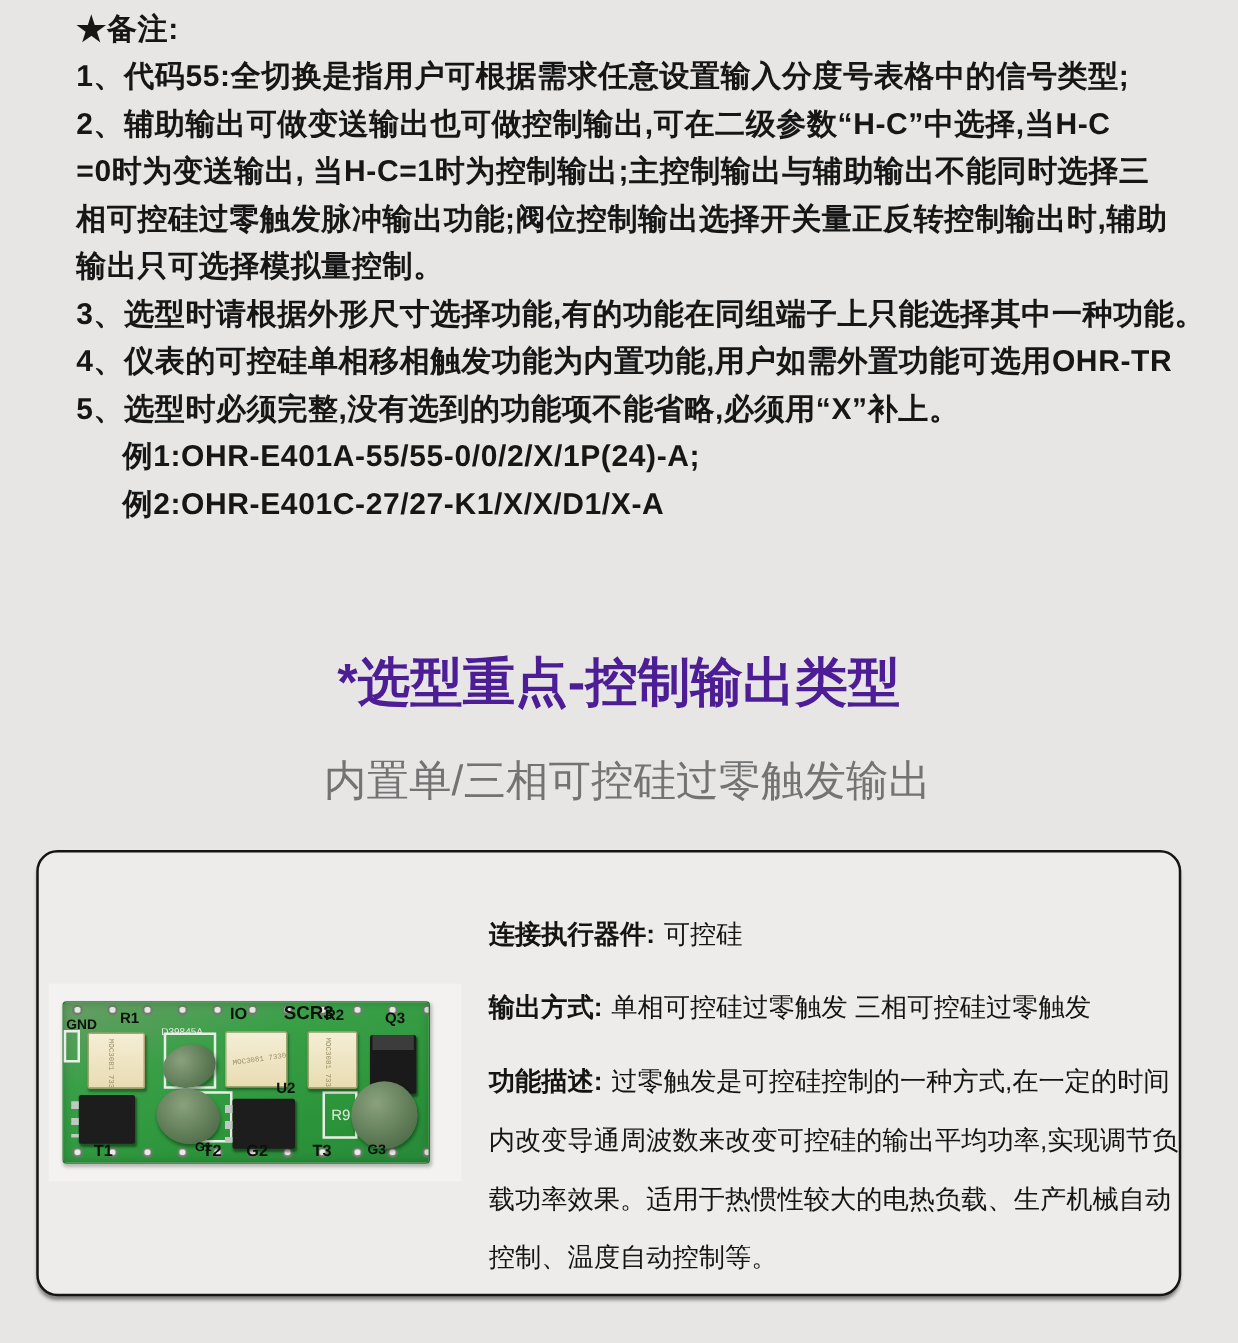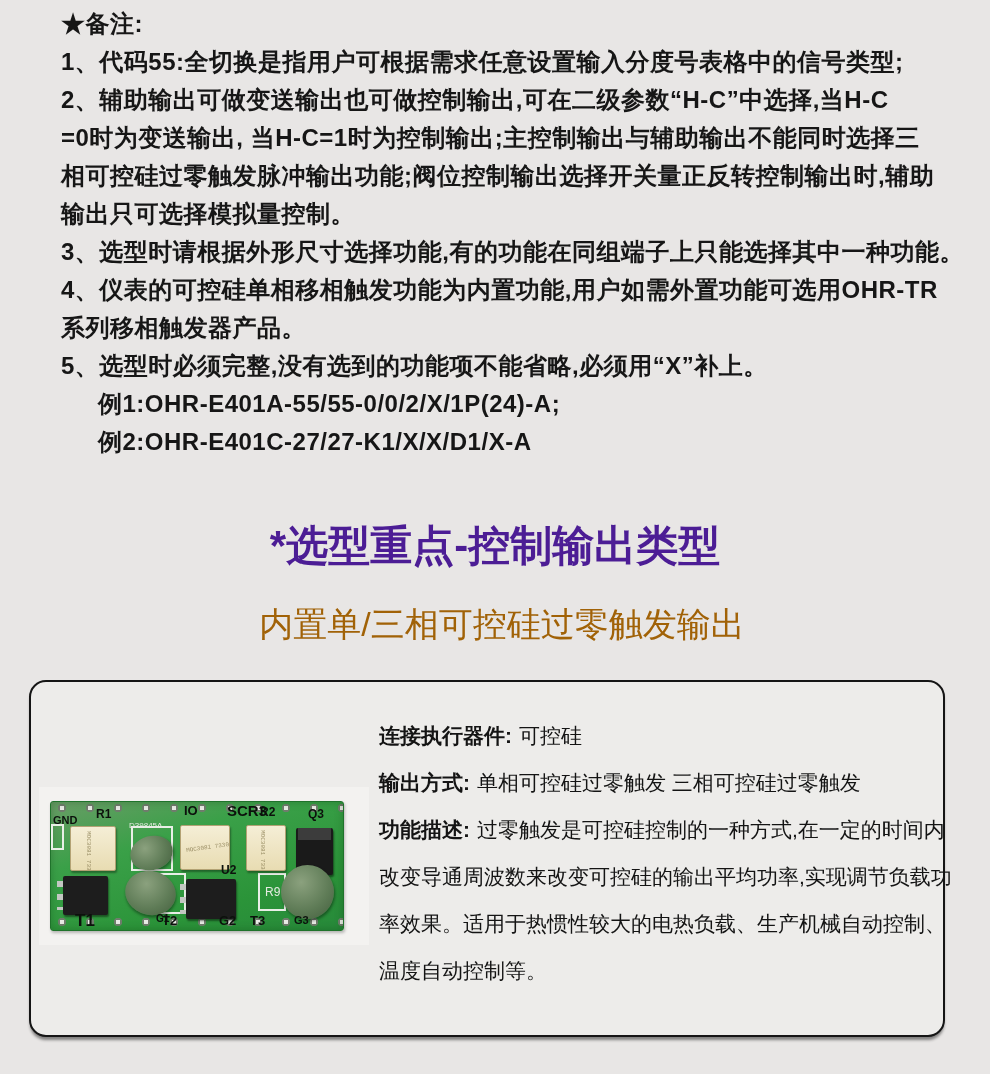--- a/index.html
+++ b/index.html
@@ -22,35 +22,35 @@
   .notes .line { white-space:nowrap; }
   .notes .indent { padding-left:37px; }
 
   
   .main-title {
     position:absolute; left:0; top:518px; width:100%;
     text-align:center; font-size:42px; font-weight:800; color:#4c1d95;
   }
   .subtitle {
     position:absolute; left:0; top:602px; width:100%;
-    text-align:center; font-size:34px; font-weight:500; color:#a16207;padding-left:14px;
+    text-align:center; font-size:34px; font-weight:500; color:#737373;padding-left:14px;
   }
 
   
   .card {
     position:absolute; left:29px; top:680px; width:916px; height:357px;
     background:#edecea;
     border:2px solid #151515; border-radius:17px;
     box-shadow:0 4px 3px -1px rgba(0,0,0,0.45);
   }
   .specs {
     position:absolute; left:348px; top:30px; width:578px;
     font-size:21px; line-height:47px; color:#141414;
   }
-  .specs p { margin:0; }
+  .specs p { margin:12px; }
   .specs .lbl { font-weight:700; margin-right:7px; }
   .caption {
     position:absolute; left:46px; top:297px;
     font-size:20px; font-weight:500; color:#161616;
   }
 
   
   .pcb-photo {
     position:absolute; left:8px; top:105px; width:330px; height:158px;
     background:#f3f2f0;
@@ -110,21 +110,20 @@
 
 <div class="notes">
   <div class="line">★备注:</div>
   <div class="line">1、代码55:全切换是指用户可根据需求任意设置输入分度号表格中的信号类型;</div>
   <div class="line">2、辅助输出可做变送输出也可做控制输出,可在二级参数“H-C”中选择,当H-C</div>
   <div class="line">=0时为变送输出, 当H-C=1时为控制输出;主控制输出与辅助输出不能同时选择三</div>
   <div class="line">相可控硅过零触发脉冲输出功能;阀位控制输出选择开关量正反转控制输出时,辅助</div>
   <div class="line">输出只可选择模拟量控制。</div>
   <div class="line">3、选型时请根据外形尺寸选择功能,有的功能在同组端子上只能选择其中一种功能。</div>
   <div class="line">4、仪表的可控硅单相移相触发功能为内置功能,用户如需外置功能可选用OHR-TR</div>
-  <div class="line">系列移相触发器产品。</div>
   <div class="line">5、选型时必须完整,没有选到的功能项不能省略,必须用“X”补上。</div>
   <div class="line indent">例1:OHR-E401A-55/55-0/0/2/X/1P(24)-A;</div>
   <div class="line indent">例2:OHR-E401C-27/27-K1/X/X/D1/X-A</div>
 </div>
 
 <div class="main-title">*选型重点-控制输出类型</div>
 <div class="subtitle">内置单/三相可控硅过零触发输出</div>
 
 <div class="card">
 
@@ -156,24 +155,24 @@
 
       <div class="blabel" style="left:2px;  top:12px; font-size:11px;">GND</div>
       <div class="blabel" style="left:45px; top:6px;">R1</div>
       <div class="blabel" style="left:88px; top:2px; font-size:13px;margin-left:45px;">IO</div>
       <div class="blabel wlabel" style="left:78px; top:17px; font-size:8px;">D39845A</div>
       <div class="blabel" style="left:176px; top:2px; font-size:15px;">SCR3</div>
       <div class="blabel" style="left:209px; top:4px;">R2</div>
       <div class="blabel" style="left:257px; top:6px;">Q3</div>
       <div class="blabel" style="left:170px; top:62px;">U2</div>
       <div class="blabel wlabel" style="left:214px; top:84px;">R9</div>
-      <div class="blabel" style="left:24px;  top:112px; font-size:17px;">T1</div>
+      <div class="blabel" style="left:24px;  top:112px; font-size:13px;">T1</div>
       <div class="blabel" style="left:69px;  top:110px; font-size:10px;margin-left:36px;">G1</div>
       <div class="blabel" style="left:111px; top:112px; font-size:13px;">T2</div>
-      <div class="blabel" style="left:168px; top:112px; font-size:13px;">G2</div>
+      <div class="blabel" style="left:146px; top:112px; font-size:13px;">G2</div>
       <div class="blabel" style="left:199px; top:112px; font-size:13px;">T3</div>
       <div class="blabel" style="left:243px; top:112px; font-size:11px;">G3</div>
     </div>
   </div>
 
   <div class="specs">
     <p><span class="lbl">连接执行器件:</span><span>可控硅</span></p>
     <p><span class="lbl">输出方式:</span><span>单相可控硅过零触发 三相可控硅过零触发</span></p>
     <p><span class="lbl">功能描述:</span><span>过零触发是可控硅控制的一种方式,在一定的时间内改变导通周波数来改变可控硅的输出平均功率,实现调节负载功率效果。适用于热惯性较大的电热负载、生产机械自动控制、温度自动控制等。</span></p>
   </div>

